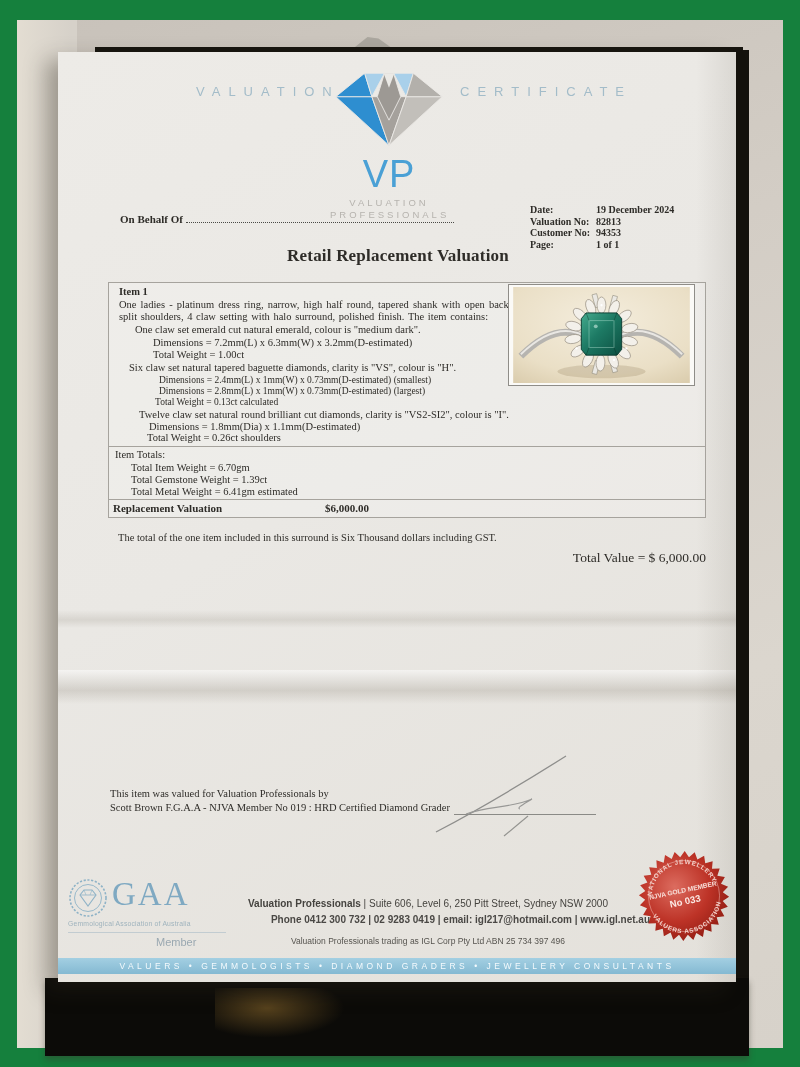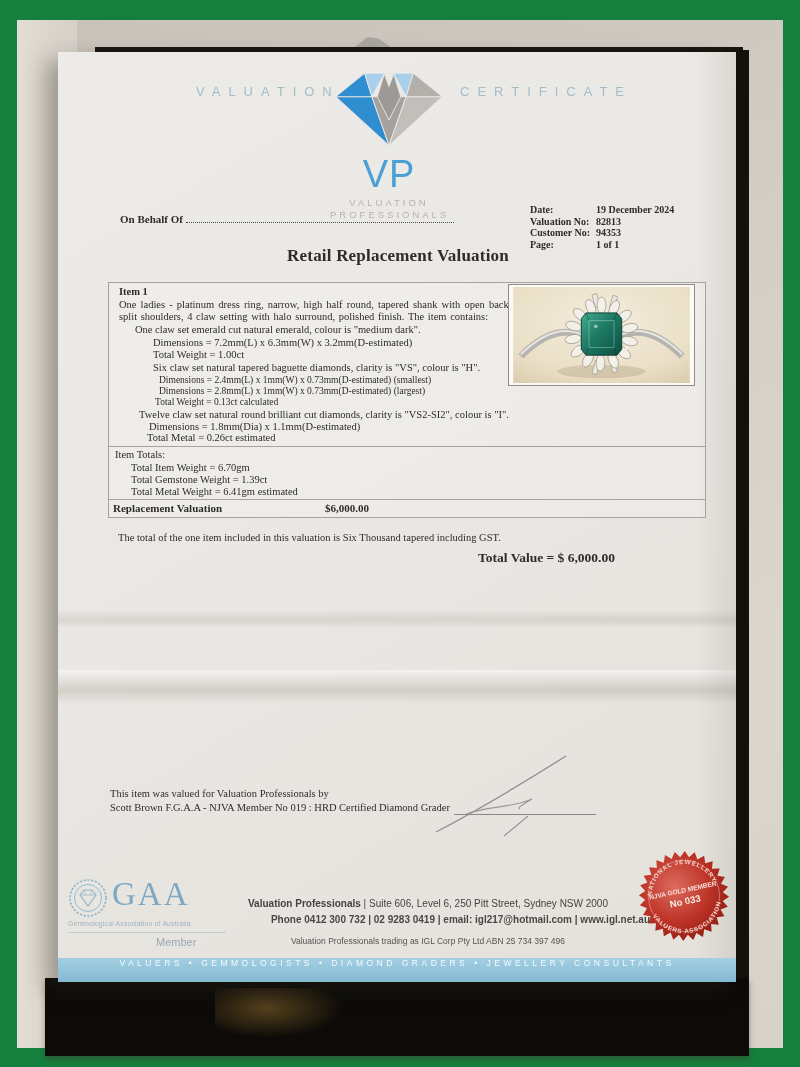--- a/index.html
+++ b/index.html
@@ -52,44 +52,44 @@
          border:1px solid #a6a39d;background:rgba(255,255,255,.18);}
   .itembox .ln{position:absolute;font-size:10.5px;white-space:nowrap;}
   .itembox .sm{font-size:9.5px;}
   .itembox .b{font-weight:bold;}
   .divider{position:absolute;left:0;width:100%;border-top:1px solid #a6a39d;}
   
   .ringphoto{position:absolute;left:450px;top:232px;width:187px;height:102px;
          background:#fbfaf7;border:1px solid #8f8d88;padding:2px;box-sizing:border-box;}
   .ringphoto svg{display:block;width:100%;height:100%;}
   .gst{font-size:10.5px;}
-  .totalvalue{position:absolute;left:420px;top:498px;width:228px;
-         font-size:13.5px;font-weight:bold;}
+  .totalvalue{position:absolute;left:420px;top:498px;width:228px;text-align:right;
+         font-size:13.5px;font-weight:normal;}
   
   .sig-text{font-size:10.5px;}
   .sig-underline{position:absolute;left:396px;top:762px;width:142px;border-top:1px solid #8a8a86;}
   .sig-svg{position:absolute;left:350px;top:700px;width:190px;height:85px;}
   
   .gaa{position:absolute;left:10px;top:824px;width:160px;color:#85aec5;}
   .gaa-acronym{position:absolute;left:44px;top:0px;font-size:33px;font-family:"Liberation Serif",serif;
          letter-spacing:2px;color:#7fa9c2;}
   .gaa-sub{position:absolute;left:0;top:44px;width:160px;font-family:"Liberation Sans",sans-serif;
          font-size:6.8px;color:#9fb3bd;letter-spacing:.2px;}
   .gaa-rule{position:absolute;left:0;top:56px;width:158px;border-top:1px solid #c2ccd1;}
   .gaa-member{position:absolute;left:88px;top:60px;font-family:"Liberation Sans",sans-serif;
          font-size:11px;color:#9aa8b1;}
   .fc{position:absolute;left:148px;width:444px;text-align:center;
          font-family:"Liberation Sans",sans-serif;color:#45433f;}
   .fc1{top:846px;font-size:10px;}
   .fc1 .b{font-weight:bold;}
   .fc2{top:862px;font-size:10px;font-weight:bold;color:#4a4845;text-align:right;}
   .fc3{top:884px;font-size:8.5px;color:#56544f;}
   .seal{position:absolute;left:574px;top:792px;width:104px;height:104px;transform:rotate(-12deg);}
-  .banner{position:absolute;left:0;top:906px;width:678px;height:24px;
-         background:linear-gradient(180deg,#a3cfe2,#84b9d2);display:flex;justify-content:center;}
+  .banner{position:absolute;left:0;top:906px;width:678px;height:16px;
+         background:linear-gradient(180deg,#a3cfe2,#84b9d2);display:flex;align-items:center;justify-content:center;}
   .banner span{font-family:"Liberation Sans",sans-serif;font-size:8.5px;letter-spacing:3.5px;
          color:#f4fafd;}
 </style>
 </head>
 <body>
 
 <div class="stage">
   <div class="photo">
     <div class="peek-diamond"></div>
     <div class="folder-top"></div>
@@ -149,27 +149,27 @@
 
       <div class="title">Retail Replacement Valuation</div>
 
       <div class="itembox">
         <div class="ln b" style="left:10px;top:3px;">Item 1</div>
         <div class="ln" style="left:10px;top:16px;word-spacing:1.5px;">One ladies - platinum dress ring, narrow, high half round, tapered shank with open back,</div>
         <div class="ln" style="left:10px;top:28px;word-spacing:1px;">split shoulders, 4 claw setting with halo surround, polished finish. The item contains:</div>
         <div class="ln" style="left:26px;top:41px;">One claw set emerald cut natural emerald, colour is "medium dark".</div>
         <div class="ln" style="left:44px;top:54px;">Dimensions = 7.2mm(L) x 6.3mm(W) x 3.2mm(D-estimated)</div>
         <div class="ln" style="left:44px;top:66px;">Total Weight = 1.00ct</div>
-        <div class="ln" style="left:20px;top:79px;margin-left:24px;">Six claw set natural tapered baguette diamonds, clarity is "VS", colour is "H".</div>
+        <div class="ln" style="left:20px;top:79px;">Six claw set natural tapered baguette diamonds, clarity is "VS", colour is "H".</div>
         <div class="ln sm" style="left:50px;top:92px;">Dimensions = 2.4mm(L) x 1mm(W) x 0.73mm(D-estimated) (smallest)</div>
         <div class="ln sm" style="left:50px;top:103px;">Dimensions = 2.8mm(L) x 1mm(W) x 0.73mm(D-estimated) (largest)</div>
         <div class="ln sm" style="left:46px;top:114px;">Total Weight = 0.13ct calculated</div>
         <div class="ln" style="left:30px;top:126px;">Twelve claw set natural round brilliant cut diamonds, clarity is "VS2-SI2", colour is "I".</div>
         <div class="ln" style="left:40px;top:138px;">Dimensions = 1.8mm(Dia) x 1.1mm(D-estimated)</div>
-        <div class="ln" style="left:38px;top:149px;">Total Metal = 0.26ct estimated</div>
+        <div class="ln" style="left:38px;top:149px;">Total Weight = 0.26ct shoulders</div>
         <div class="divider" style="top:163px;"></div>
         <div class="ln" style="left:6px;top:166px;">Item Totals:</div>
         <div class="ln" style="left:22px;top:179px;">Total Item Weight = 6.70gm</div>
         <div class="ln" style="left:22px;top:191px;">Total Gemstone Weight = 1.39ct</div>
         <div class="ln" style="left:22px;top:203px;">Total Metal Weight = 6.41gm estimated</div>
         <div class="divider" style="top:216px;"></div>
         <div class="ln b" style="left:4px;top:219px;font-size:11px;">Replacement Valuation</div>
         <div class="ln b" style="left:216px;top:219px;font-size:11px;">$6,000.00</div>
       </div>
 
@@ -229,21 +229,21 @@
             <line x1="16" y1="22" x2="13" y2="14" stroke="rgba(8,45,35,.5)" stroke-width=".8"></line>
             <circle cx="-6" cy="-8" r="2" fill="rgba(235,255,248,.5)"></circle>
             <circle cx="0" cy="-30" r="1.2" fill="#ffffff"></circle>
               <circle cx="26" cy="15" r="1.2" fill="#ffffff"></circle>
             <circle cx="-26" cy="15" r="1.2" fill="#ffffff"></circle>
               <circle cx="13" cy="27" r="1.2" fill="#ffffff"></circle>
           </g>
         </svg>
       </div>
 
-      <div class="abs gst" style="left:60px;top:480px;">The total of the one item included in this valuation is Six Thousand tapered including GST.</div>
+      <div class="abs gst" style="left:60px;top:480px;">The total of the one item included in this surround is Six Thousand dollars including GST.</div>
       <div class="totalvalue">Total Value = $ 6,000.00</div>
 
       <div class="abs sig-text" style="left:52px;top:736px;">This item was valued for Valuation Professionals by</div>
       <div class="abs sig-text" style="left:52px;top:750px;">Scott Brown F.G.A.A - NJVA Member No 019 : HRD Certified Diamond Grader</div>
       <div class="sig-underline"></div>
       <svg class="sig-svg" viewBox="0 0 190 85">
         <path d="M 28,80 C 70,58 120,28 158,4" fill="none" stroke="#8e8e8c" stroke-width="1.3"></path>
         <path d="M 58,62 C 80,54 104,56 124,47 C 116,52 108,56 112,57" fill="none" stroke="#989896" stroke-width="1.1"></path>
         <path d="M 96,84 L 120,64" fill="none" stroke="#93938f" stroke-width="1.1"></path>
       </svg>

